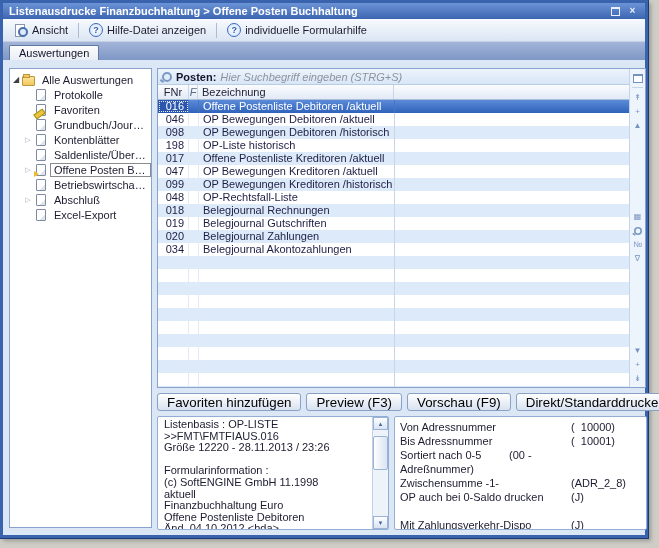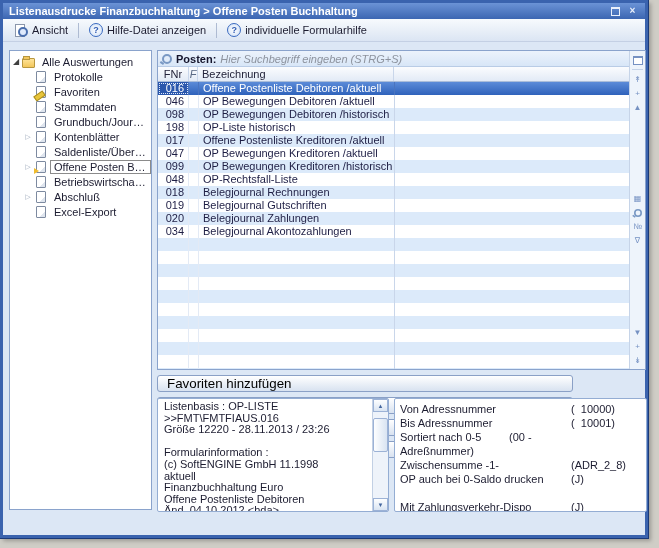--- a/index.html
+++ b/index.html
@@ -98,21 +98,21 @@
   .row.sel .c.fcol{border-right-color:#4a74bf;}
   .row.sel .c.bez{border-right-color:#4a74bf;}
   
   .strip{flex:0 0 16px;background:#eef4fb;border-left:1px solid #c6d4e8;display:flex;flex-direction:column;align-items:center;padding:2px 0;box-sizing:border-box;}
   .sicon{width:13px;height:12px;display:flex;align-items:center;justify-content:center;font-size:8px;color:#7591c2;margin:1px 0;}
   .sicon.panels i{display:block;width:8px;height:6px;border:1px solid #7591c2;border-top-width:2px;background:#fff;}
   .sicon .mag{transform:scale(.8);}
   .spacer{flex:1;}
   .sdiv{width:11px;height:1px;background:#c6d4e8;margin:2px 0;}
   
-  .btnrow{position:absolute;left:154px;top:333px;width:416px;height:18px;display:flex;gap:5px;flex-direction:column;}
+  .btnrow{position:absolute;left:154px;top:333px;width:416px;height:18px;display:flex;gap:5px;}
   .btn{height:18px;padding:0 9px;display:flex;align-items:center;
     background:linear-gradient(#ffffff,#d8e2f0);
     border:1px solid #8aa0c6;border-radius:3px;color:#000;white-space:nowrap;cursor:default;}
   
   .infobox{position:absolute;left:154px;top:356px;width:232px;height:114px;border:1px solid #94add3;border-radius:2px;
     background:#fff;box-sizing:border-box;display:flex;overflow:hidden;}
   .infotext{flex:1;padding:2px 2px 0 6px;overflow:hidden;}
   .iline{line-height:11.6px;min-height:11.6px;white-space:pre;}
   .sbar{flex:0 0 15px;background:#eef3fa;border-left:1px solid #c2d0e4;display:flex;flex-direction:column;align-items:stretch;}
   .sbtn{height:13px;flex:0 0 13px;border:1px solid #9cb2d6;background:linear-gradient(#fdfeff,#d9e4f2);
@@ -149,43 +149,41 @@
         <span class="helpball">?</span>
         <span>Hilfe-Datei anzeigen</span>
       </span>
       <span class="tbsep"></span>
       <span class="tbitem">
         <span class="helpball">?</span>
         <span>individuelle Formularhilfe</span>
       </span>
     </div>
 
+  <div class="tabstrip">
+    <span class="tab">Auswertungen</span>
+  </div>
 
   <div class="content">
 
     <div class="tree panelborder" id="tree">
         <div class="trow">
           <span class="arrow exp">◢</span>
           <span class="ticon root"></span>
           <span class="tlabel">Alle Auswertungen</span>
         </div>
         <div class="trow child">
           <span class="arrow"></span>
           <span class="ticon doc"></span>
           <span class="tlabel">Protokolle</span>
         </div>
         <div class="trow child">
           <span class="arrow"></span>
           <span class="ticon fav"></span>
           <span class="tlabel">Favoriten</span>
-        </div>
-        <div class="trow child">
-          <span class="arrow"></span>
-          <span class="ticon doc"></span>
-          <span class="tlabel">Stammdaten</span>
         </div>
         <div class="trow child">
           <span class="arrow"></span>
           <span class="ticon doc"></span>
           <span class="tlabel">Grundbuch/Journale</span>
         </div>
         <div class="trow child">
           <span class="arrow">▷</span>
           <span class="ticon doc"></span>
           <span class="tlabel">Kontenblätter</span>

